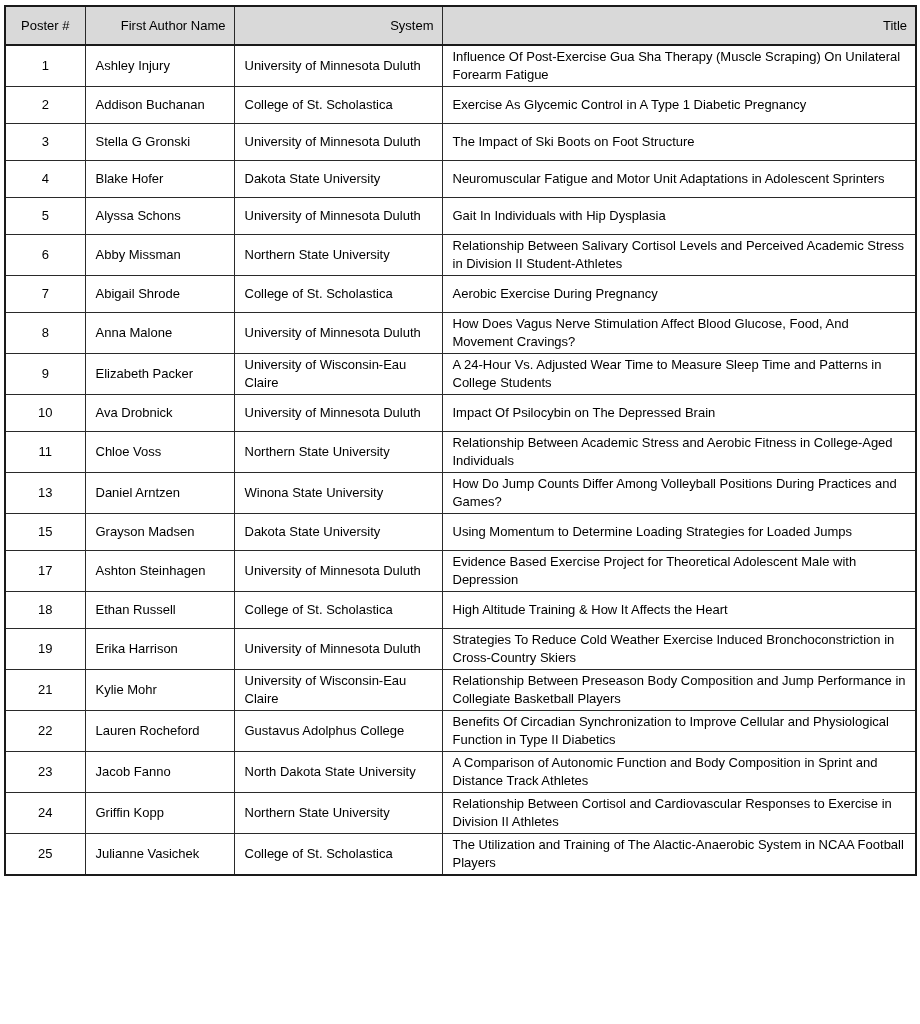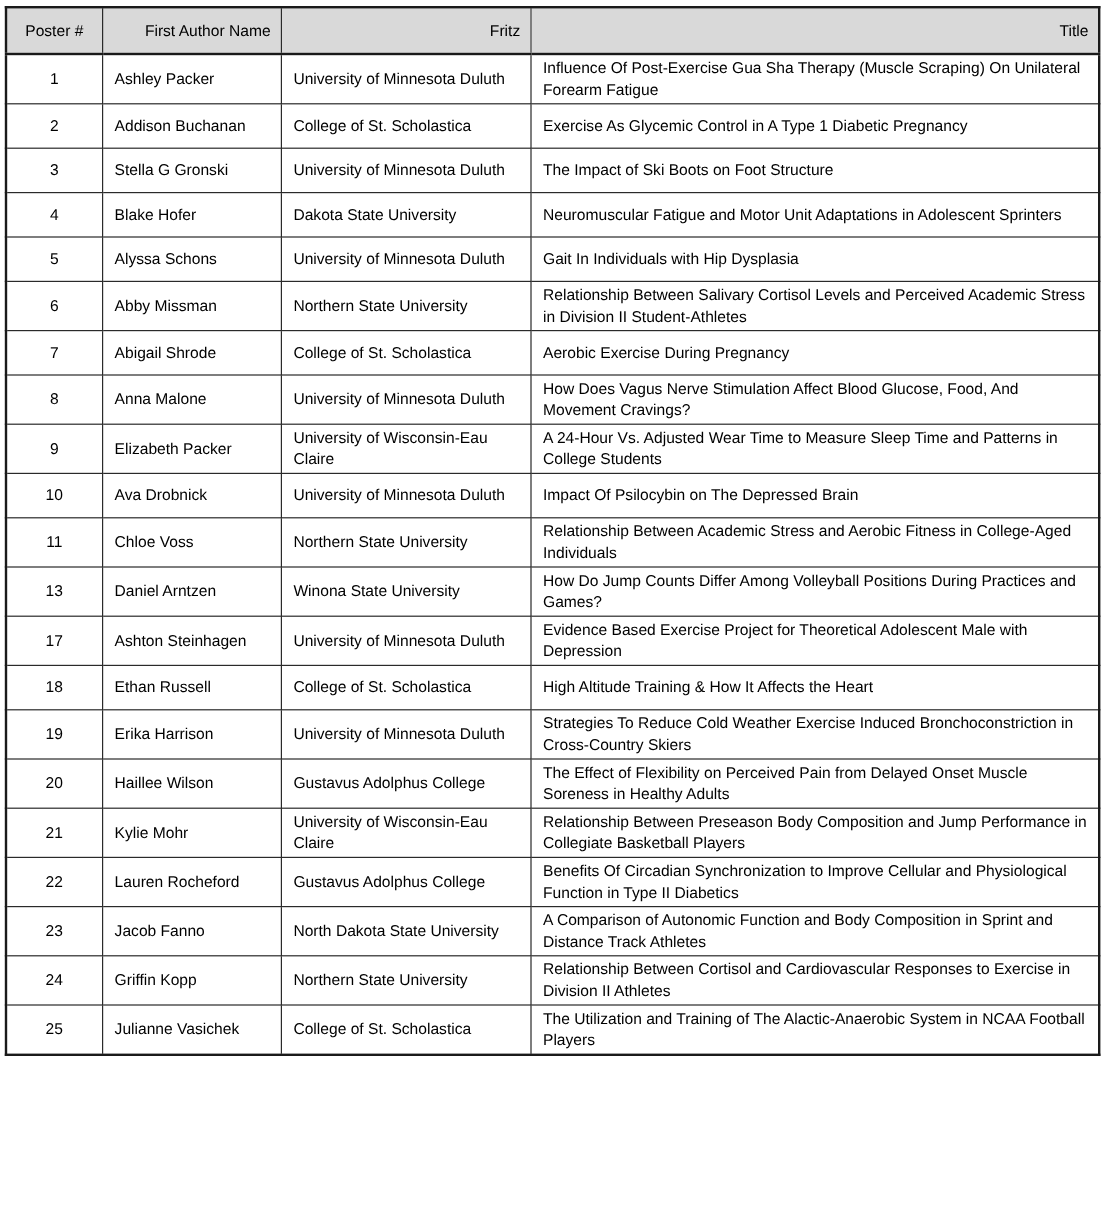--- a/index.html
+++ b/index.html
@@ -65,29 +65,29 @@
     <colgroup>
       <col class="c-poster">
       <col class="c-author">
       <col class="c-school">
       <col class="c-title">
     </colgroup>
     <thead>
       <tr>
         <th class="col-poster">Poster #</th>
         <th class="col-author">First Author Name</th>
-        <th class="col-school">Fritz</th>
+        <th class="col-school">System</th>
         <th class="col-title">Title</th>
       </tr>
     </thead>
     <tbody id="table-body">
 
     <tr>
           <td class="cell-poster">1</td>
-          <td class="cell-author">Ashley Packer</td>
+          <td class="cell-author">Ashley Injury</td>
           <td class="cell-school">University of Minnesota Duluth</td>
           <td class="cell-title">Influence Of Post-Exercise Gua Sha Therapy (Muscle Scraping) On Unilateral Forearm Fatigue</td>
         </tr>
         <tr>
           <td class="cell-poster">2</td>
           <td class="cell-author">Addison Buchanan</td>
           <td class="cell-school">College of St. Scholastica</td>
           <td class="cell-title">Exercise As Glycemic Control in A Type 1 Diabetic Pregnancy</td>
         </tr>
         <tr>
@@ -144,42 +144,42 @@
           <td class="cell-school">Northern State University</td>
           <td class="cell-title">Relationship Between Academic Stress and Aerobic Fitness in College-Aged Individuals</td>
         </tr>
         <tr>
           <td class="cell-poster">13</td>
           <td class="cell-author">Daniel Arntzen</td>
           <td class="cell-school">Winona State University</td>
           <td class="cell-title">How Do Jump Counts Differ Among Volleyball Positions During Practices and Games?</td>
         </tr>
         <tr>
+          <td class="cell-poster">15</td>
+          <td class="cell-author">Grayson Madsen</td>
+          <td class="cell-school">Dakota State University</td>
+          <td class="cell-title">Using Momentum to Determine Loading Strategies for Loaded Jumps</td>
+        </tr>
+        <tr>
           <td class="cell-poster">17</td>
           <td class="cell-author">Ashton Steinhagen</td>
           <td class="cell-school">University of Minnesota Duluth</td>
           <td class="cell-title">Evidence Based Exercise Project for Theoretical Adolescent Male with Depression</td>
         </tr>
         <tr>
           <td class="cell-poster">18</td>
           <td class="cell-author">Ethan Russell</td>
           <td class="cell-school">College of St. Scholastica</td>
           <td class="cell-title">High Altitude Training &amp; How It Affects the Heart</td>
         </tr>
         <tr>
           <td class="cell-poster">19</td>
           <td class="cell-author">Erika Harrison</td>
           <td class="cell-school">University of Minnesota Duluth</td>
           <td class="cell-title">Strategies To Reduce Cold Weather Exercise Induced Bronchoconstriction in Cross-Country Skiers</td>
-        </tr>
-        <tr>
-          <td class="cell-poster">20</td>
-          <td class="cell-author">Haillee Wilson</td>
-          <td class="cell-school">Gustavus Adolphus College</td>
-          <td class="cell-title">The Effect of Flexibility on Perceived Pain from Delayed Onset Muscle Soreness in Healthy Adults</td>
         </tr>
         <tr>
           <td class="cell-poster">21</td>
           <td class="cell-author">Kylie Mohr</td>
           <td class="cell-school">University of Wisconsin-Eau Claire</td>
           <td class="cell-title">Relationship Between Preseason Body Composition and Jump Performance in Collegiate Basketball Players</td>
         </tr>
         <tr>
           <td class="cell-poster">22</td>
           <td class="cell-author">Lauren Rocheford</td>

